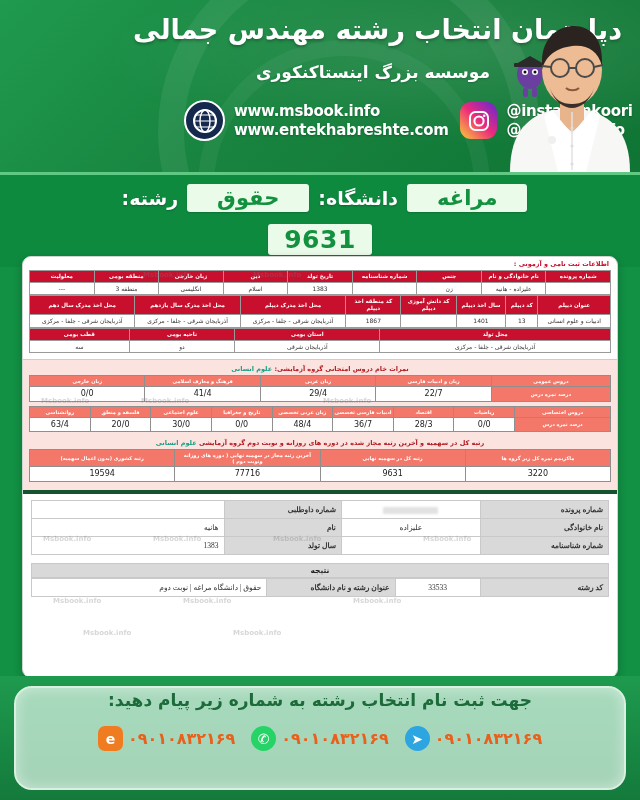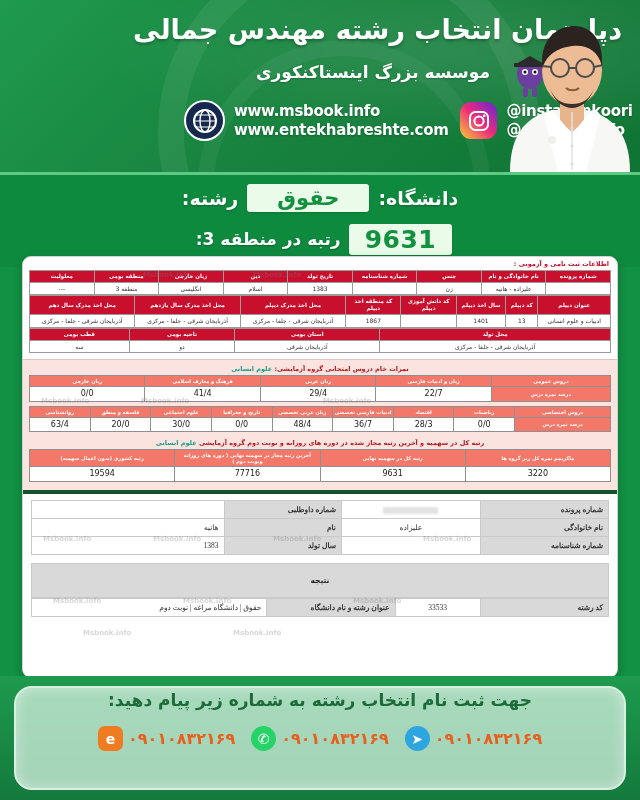--- a/index.html
+++ b/index.html
@@ -83,21 +83,21 @@
 
   
   .formarea{background:#ffffff;padding:6px 8px 8px 8px;}
   table.f{width:100%;border-collapse:collapse;table-layout:fixed;direction:rtl;}
   table.f td{border:1px solid #c9c9c9;height:15px;font-size:7.5px;padding:1px 5px;
     color:#333333;font-family:Liberation Serif, serif;}
   td.fl{background:#d9d9d9;font-weight:bold;text-align:right;color:#222222;}
   td.fv{background:#ffffff;text-align:center;}
   td.fv.rt{text-align:right;}
   .result-title{background:#d9d9d9;text-align:center;font-weight:bold;font-size:7.5px;
-    padding:12px;border:1px solid #c9c9c9;color:#222222;}
+    padding:2px;border:1px solid #c9c9c9;color:#222222;}
   .blurbox{display:inline-block;width:55px;height:7px;background:#e2e2e2;
     filter:blur(1px);border-radius:1px;vertical-align:middle;}
 
   
   .wm{position:absolute;color:rgba(120,120,120,.30);font-size:7px;font-weight:bold;
     pointer-events:none;direction:ltr;}
 
   
   .footer{position:absolute;bottom:0;right:0;left:0;height:124px;
     background:linear-gradient(180deg,#1e9a4e 0%,#147a3c 100%);}
@@ -204,27 +204,27 @@
         <circle cx="82" cy="128" r="1.6" fill="#dddddd"></circle>
         <circle cx="82" cy="146" r="1.6" fill="#dddddd"></circle>
         <circle cx="82" cy="164" r="1.6" fill="#dddddd"></circle>
         <circle cx="62" cy="140" r="4" fill="#f0f0ee"></circle>
       </svg>
     </div>
   </div>
 
   <div class="greenstrip">
     <div class="row-field">
+      <span class="val">مراغه</span>
       <span class="lbl">دانشگاه:</span>
       <span class="val">حقوق</span>
       <span class="lbl">رشته:</span>
     </div>
     <div class="row-rank">
       <span class="rank-val">9631</span>
-      <span class="rank-lbl">رتبه در منطقه 3:</span>
     </div>
   </div>
 
   <div class="sheet">
 
     <div class="sect-title">اطلاعات ثبت نامی و آزمونی :</div>
 
     <div class="tblwrap">
       <table class="t">
         <tbody>

